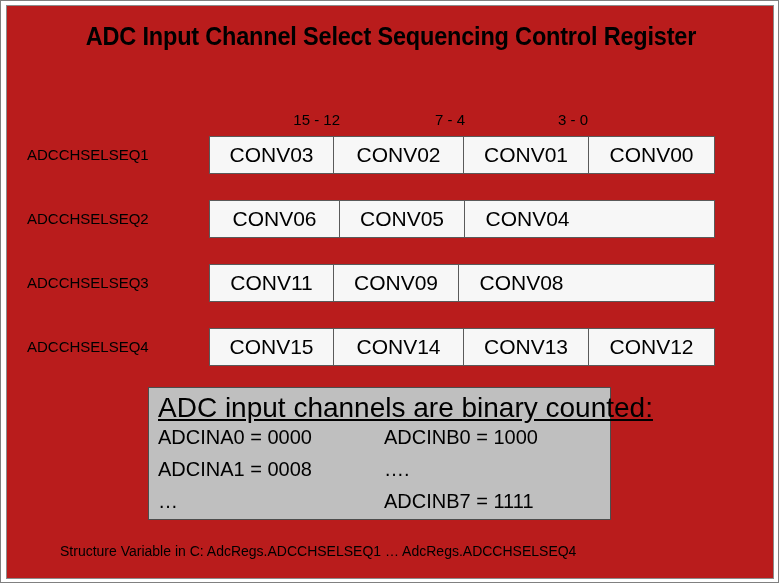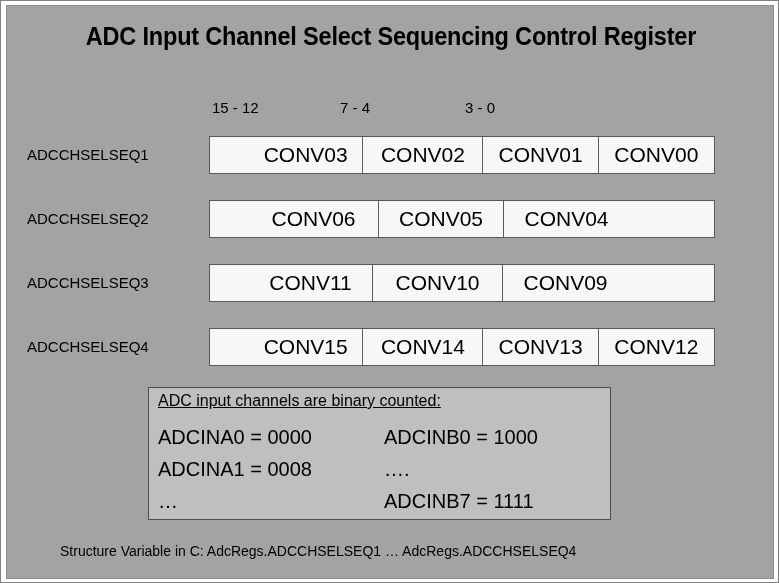--- a/index.html
+++ b/index.html
@@ -20,21 +20,21 @@
     overflow: hidden;
   }
   #inner-frame {
     position: absolute;
     left: 5px;
     top: 4px;
     width: 768px;
     height: 574px;
     border: 1px solid #8c8c8c;
     box-sizing: border-box;
-    background: #a3a3a3;
+    background: #b91c1c;
   }
 
   
   .title {
     position: absolute;
     left: 0;
     top: 16px;
     width: 768px;
     text-align: center;
     font-size: 25px;
@@ -51,22 +51,23 @@
   .bitheaders {
     position: absolute;
     left: 205px;
     top: 93px;
     width: 506px;
     display: flex;
   }
   .bitheader {
     font-size: 15px;
     color: #000000;
-    text-align: left;
-    white-space: nowrap;
+    text-align: right;
+    white-space: nowrap;
+    margin-top: 12px;
   }
   .bh0 { width: 128px; }
   .bh1 { width: 130px; }
   .bh2 { width: 125px; }
   .bh3 { width: 123px; }
 
   
   .reg-row {
     position: absolute;
     left: 20px;
@@ -94,21 +95,20 @@
   .reg-table {
     position: absolute;
     left: 182px;
     top: 0;
     width: 506px;
     height: 38px;
     display: flex;
     border: 1px solid #5a5a5a;
     box-sizing: border-box;
     background: #f7f7f7;
-    padding-left: 39px;
   }
   .reg-cell {
     height: 100%;
     box-sizing: border-box;
     display: flex;
     align-items: center;
     justify-content: center;
     font-size: 21px;
     color: #000000;
     background: #f7f7f7;
@@ -129,21 +129,21 @@
     width: 463px;
     height: 133px;
     background: #bfbfbf;
     border: 1px solid #4d4d4d;
     box-sizing: border-box;
   }
   .info-heading {
     position: absolute;
     left: 9px;
     top: 4px;
-    font-size: 16px;
+    font-size: 28px;
     color: #000000;
     text-decoration: underline;
     white-space: nowrap;
   }
   .info-col {
     position: absolute;
     top: 33px;
   }
   .info-col-left  { left: 9px;   width: 220px; }
   .info-col-right { left: 235px; width: 220px; }
@@ -196,22 +196,22 @@
         <div class="reg-cell c1">CONV06</div>
         <div class="reg-cell c2">CONV05</div>
         <div class="reg-cell c3">CONV04</div>
       </div>
     </div>
 
     <div class="reg-row r2">
       <div class="reg-label">ADCCHSELSEQ3</div>
       <div class="reg-table">
         <div class="reg-cell c0">CONV11</div>
-        <div class="reg-cell c1">CONV10</div>
         <div class="reg-cell c2">CONV09</div>
+        <div class="reg-cell c3">CONV08</div>
       </div>
     </div>
 
     <div class="reg-row r3">
       <div class="reg-label">ADCCHSELSEQ4</div>
       <div class="reg-table">
         <div class="reg-cell c0">CONV15</div>
         <div class="reg-cell c1">CONV14</div>
         <div class="reg-cell c2">CONV13</div>
         <div class="reg-cell c3">CONV12</div>

